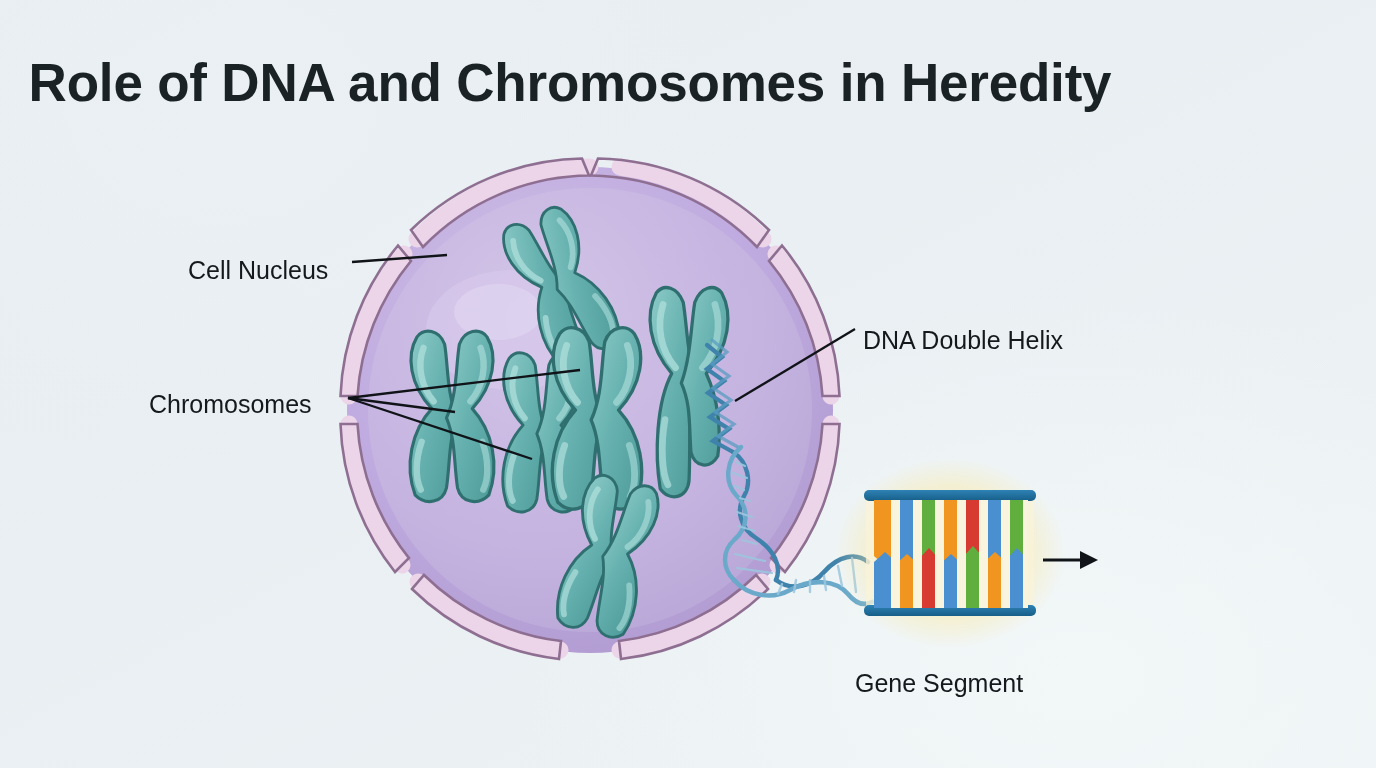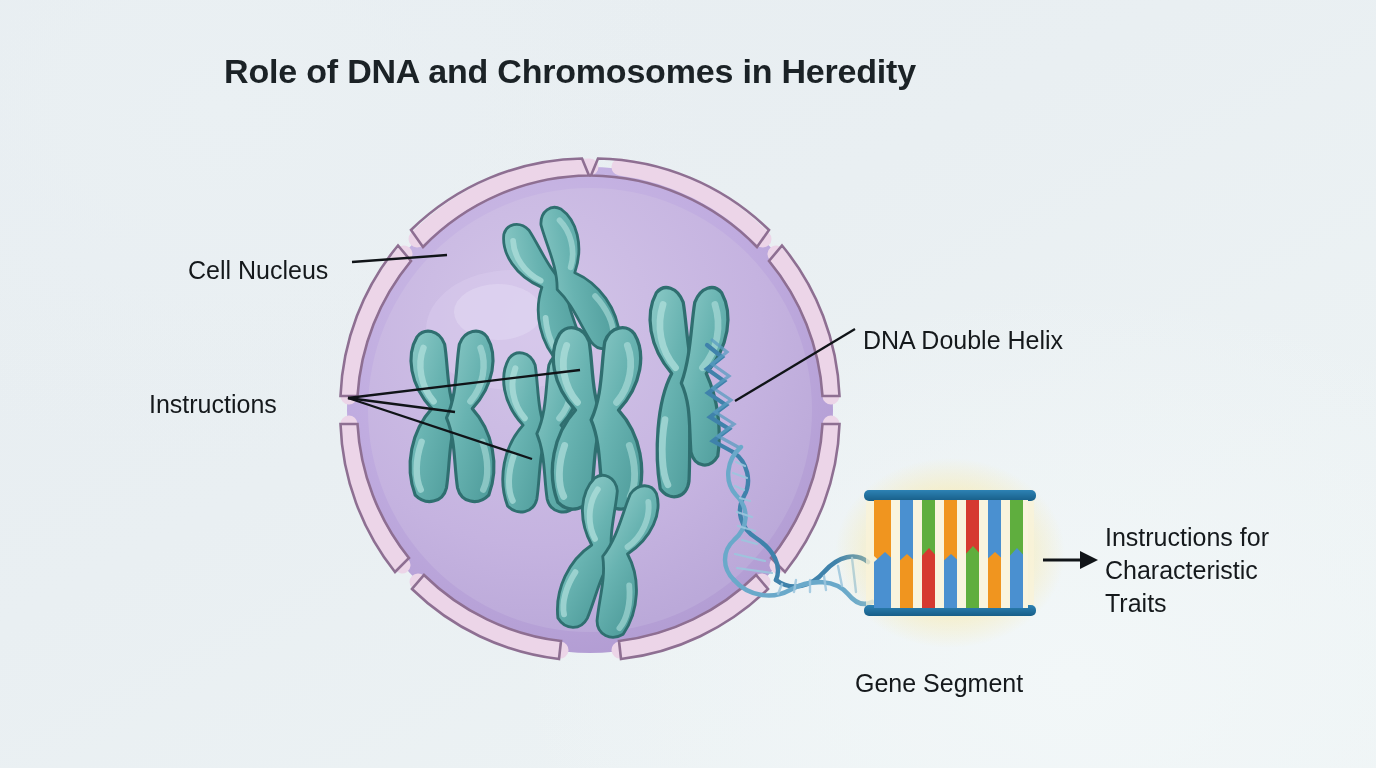--- a/index.html
+++ b/index.html
@@ -28,21 +28,21 @@
     top: 0;
     width: 1376px;
     height: 768px;
   }
   .ttl {
     position: absolute;
     left: 0;
     top: 52px;
     width: 1140px;
     text-align: center;
-    font-size: 34px;
+    font-size: 53px;
     font-weight: bold;
     color: #1b2226;
     letter-spacing: -0.2px;
   }
   .lbl {
     position: absolute;
     color: #15191c;
     font-size: 25px;
     line-height: 32px;
     white-space: nowrap;
@@ -265,25 +265,20 @@
     <g>
       <line x1="1043" y1="560" x2="1082" y2="560" stroke="#101418" stroke-width="3"></line>
       <path d="M 1080 551 L 1098 560 L 1080 569 Z" fill="#101418"></path>
     </g>
   </svg>
 
   <div class="ttl">Role of DNA and Chromosomes in Heredity</div>
 
   <div class="lbl" id="lbl-nucleus">Cell Nucleus</div>
 
-  <div class="lbl" id="lbl-chromosomes">Instructions</div>
+  <div class="lbl" id="lbl-chromosomes">Chromosomes</div>
 
   <div class="lbl" id="lbl-gene">Gene Segment</div>
 
   <div class="lbl" id="lbl-helix">DNA Double Helix</div>
 
-  <div class="lbl" id="lbl-traits">
-    <span>Instructions for</span>
-    <span>Characteristic</span>
-    <span>Traits</span>
-  </div>
 
 </div>
 
 </body></html>

